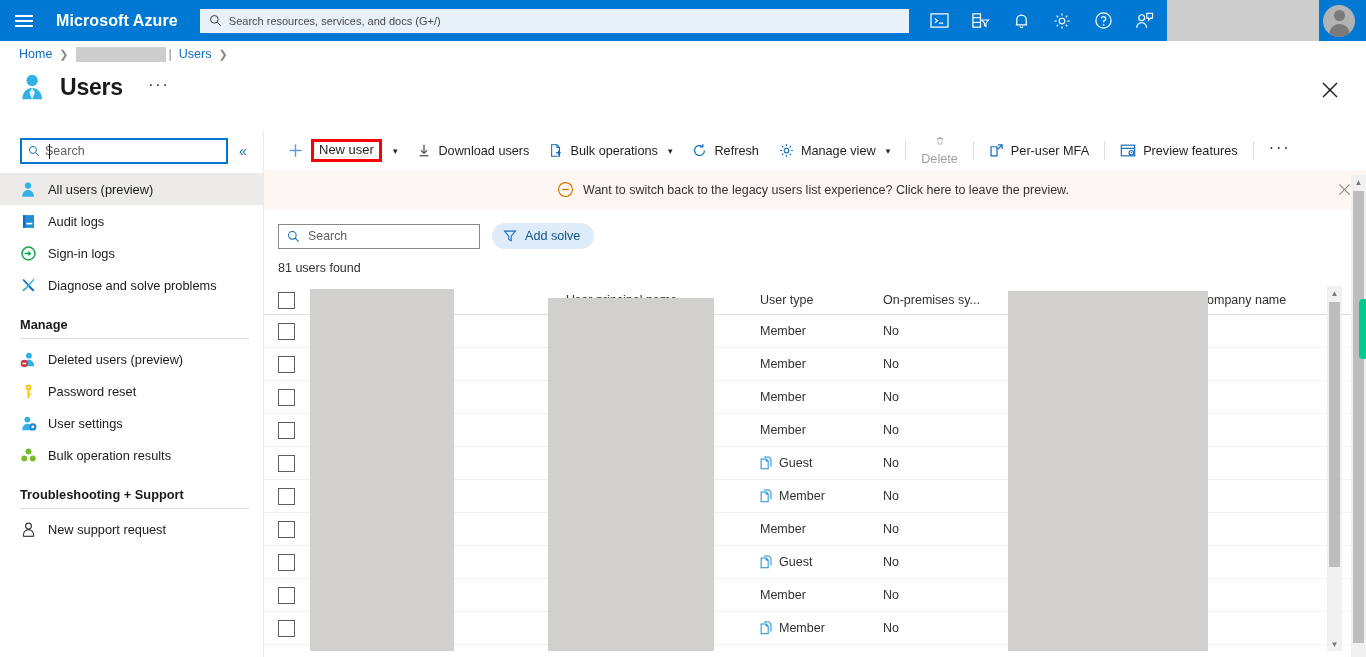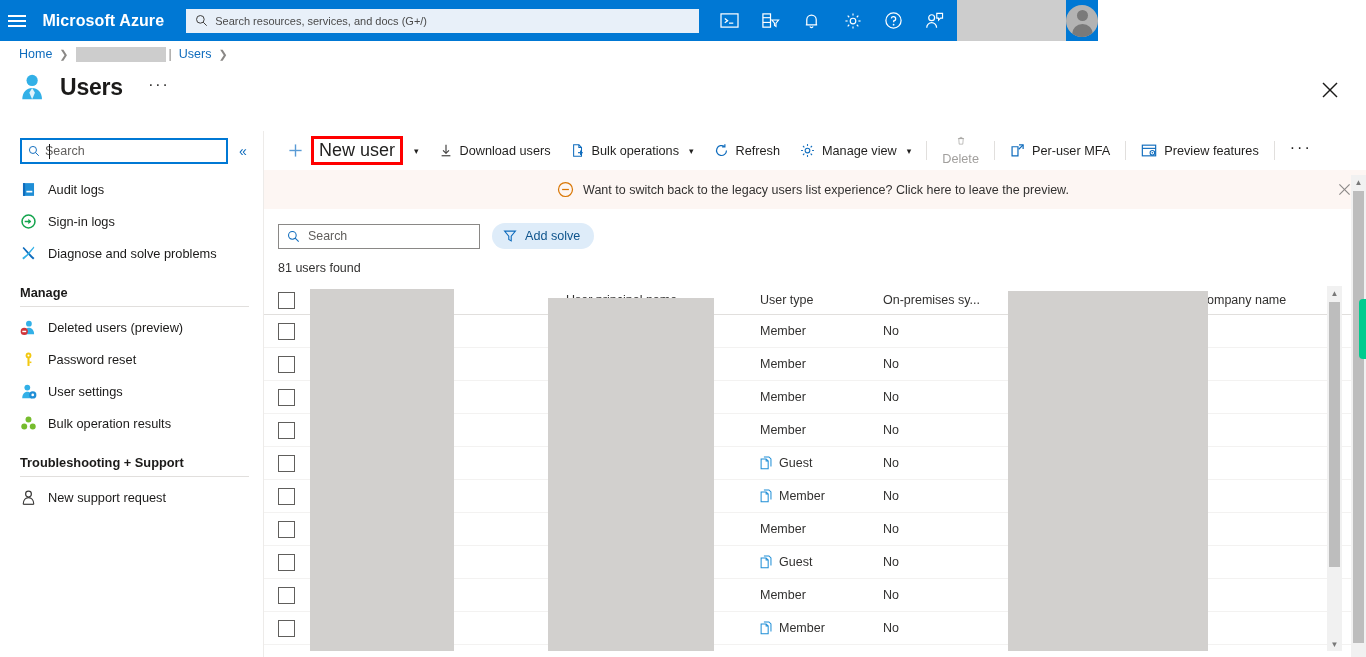--- a/index.html
+++ b/index.html
@@ -7,21 +7,21 @@
     width: 1366px; height: 657px;
     overflow: hidden;
     font-family: "Liberation Sans", sans-serif;
     background: #ffffff;
     color: #1b1a19;
   }
 
   
   .az-header {
     position: absolute; top: 0; left: 0;
-    width: 1098px; height: 41px;
+    width: 1366px; height: 41px;
     background: #0078d4;
     display: flex; align-items: center;
   }
   .hamburger {
     width: 48px; height: 41px;
     display: flex; align-items: center; justify-content: center;
     cursor: pointer;
   }
   .hamburger .bars { width: 18px; }
   .hamburger .bars i {
@@ -171,21 +171,21 @@
   }
   .cmd.disabled { color: #a19f9d; cursor: default; flex-direction: column; }
   .cmd .chev { color: #201f1e; font-size: 9px; margin-left: 3px; }
   .cmd-sep { width: 1px; height: 19px; background: #e1dfdd; margin: 0 5px; }
   .newuser-hl {
     position: relative;
     border: 3px solid #ff0000;
     padding: 1px 5px;
     margin: 0 1px;
     line-height: 1.15;
-    font-size: 18px;
+    font-size: 13px;
   }
   .cmd-more {
     font-size: 16px; letter-spacing: 2px; color: #201f1e;
     cursor: pointer; line-height: 1; padding-bottom: 5px;
   }
 
   
   .banner {
     height: 39px; background: #fdf6f3;
     display: flex; align-items: center;
@@ -396,20 +396,27 @@
       <svg width="12" height="12" viewBox="0 0 16 16">
         <circle cx="6.6" cy="6.6" r="4.7" fill="none" stroke="#0f6cbd" stroke-width="1.3"></circle>
         <line x1="10.1" y1="10.1" x2="14.4" y2="14.4" stroke="#0f6cbd" stroke-width="1.3"></line>
       </svg>
       <span class="caret"></span>
       <span class="ph">Search</span>
     </div>
     <span class="collapse-btn">«</span>
   </div>
 
+  <div class="nav-item active">
+    <svg class="nav-ico" viewBox="0 0 20 20">
+      <circle cx="9.5" cy="5.5" r="3.6" fill="#32b0e7"></circle>
+      <path d="M2.6 18.5 C2.6 13.6 5.7 10.5 9.5 10.5 C13.3 10.5 16.4 13.6 16.4 18.5 Z" fill="#32b0e7"></path>
+    </svg>
+    <span>All users (preview)</span>
+  </div>
 
   <div class="nav-item">
     <svg class="nav-ico" viewBox="0 0 20 20">
       <rect x="3.5" y="2.5" width="13" height="15" fill="#1f8ed6"></rect>
       <rect x="3.5" y="2.5" width="2.5" height="15" fill="#0f6cbd"></rect>
       <rect x="7.5" y="11.5" width="7" height="2" fill="#ffffff"></rect>
     </svg>
     <span>Audit logs</span>
   </div>
 

